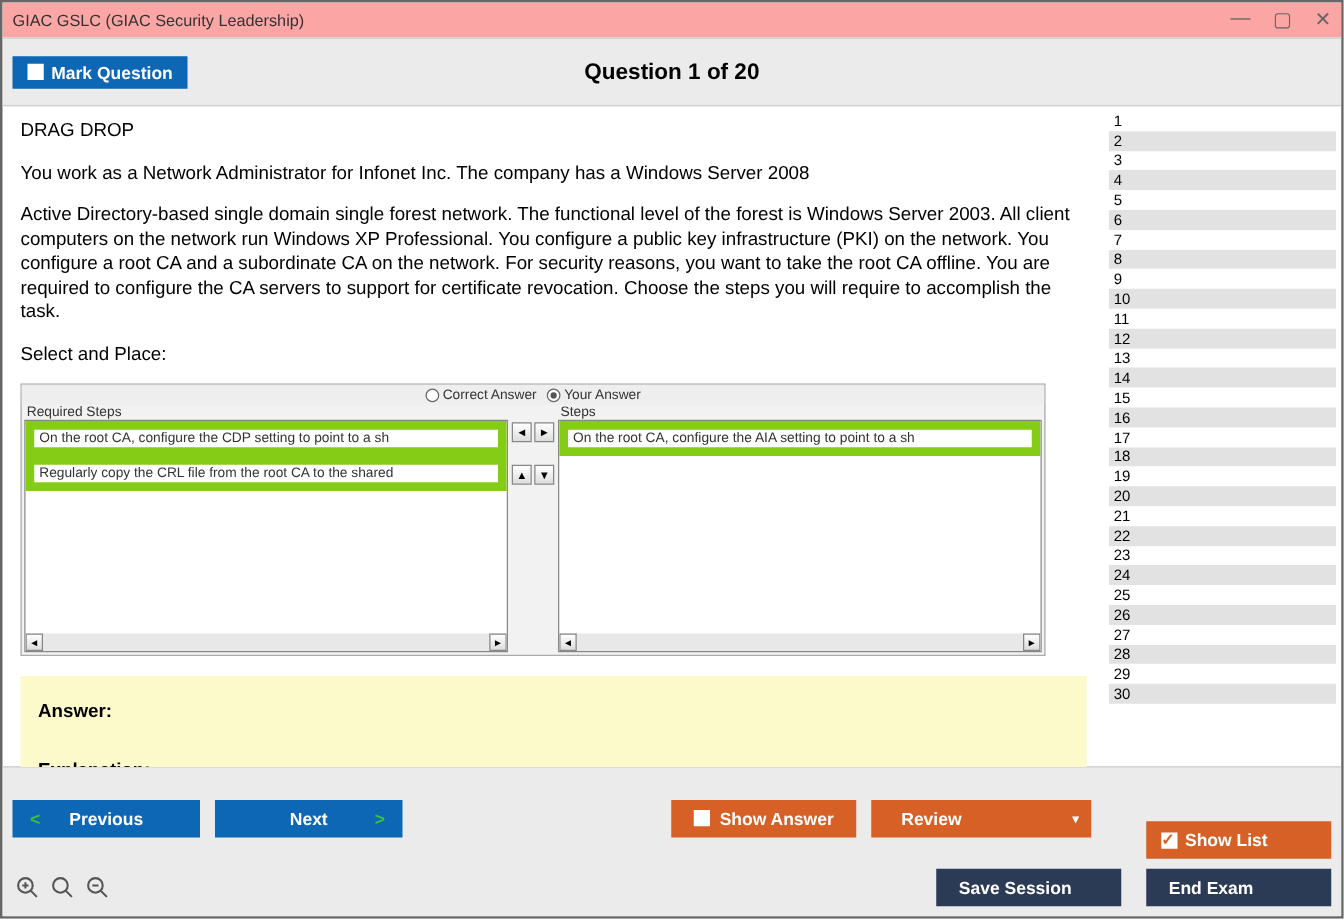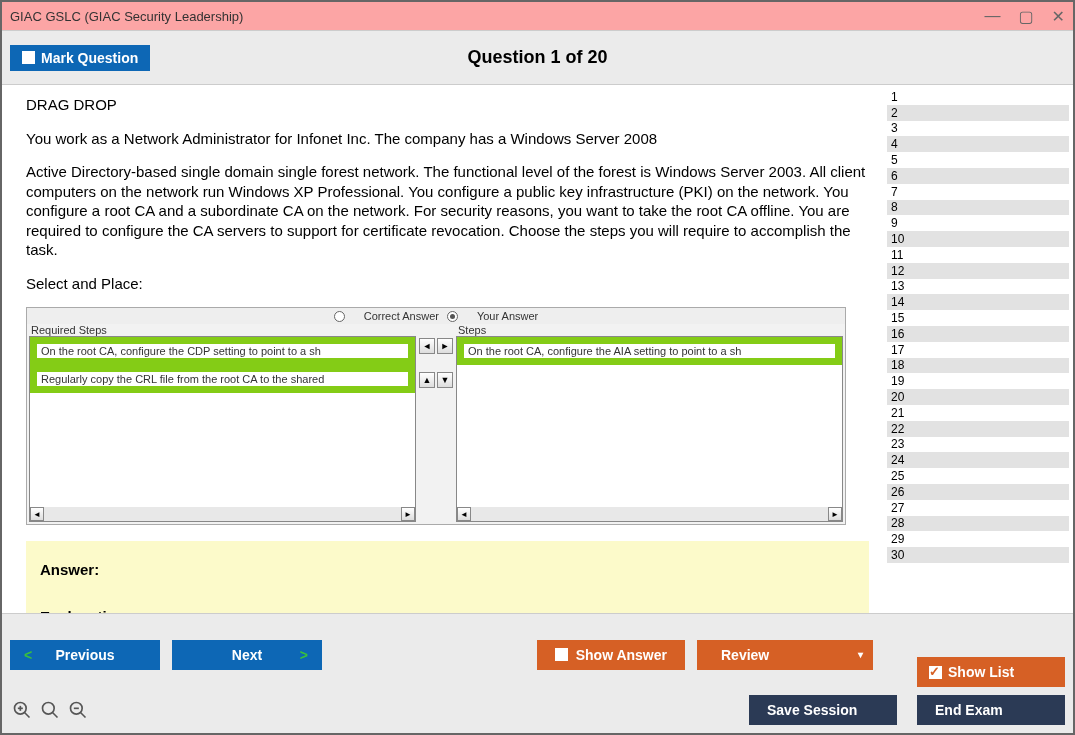--- a/index.html
+++ b/index.html
@@ -6,29 +6,29 @@
 body { font-family: Arial, sans-serif; font-size: 13px; background: #fff; }
 .window { width: 1075px; height: 735px; border: 2px solid #666; display: flex; flex-direction: column; background: #fff; overflow: hidden; }
 .titlebar { display: flex; align-items: center; justify-content: space-between; padding: 4px 8px; background: #fca5a5; height: 28px; }
 .titlebar .title { font-size: 13px; color: #333; }
 .titlebar .winctrls { display: flex; gap: 18px; font-size: 16px; color: #666; font-family: "Segoe UI Symbol", sans-serif; }
 .topbar { display: flex; align-items: center; background: #ebebeb; border-top: 1px solid #ccc; border-bottom: 1px solid #ccc; padding: 6px 8px; position: relative; height: 55px; }
 .mark-btn { background: #0d67b5; color: #fff; border: none; padding: 5px 12px; font-weight: bold; font-size: 14px; display: flex; align-items: center; gap: 6px; cursor: pointer; }
 .mark-btn .box { width: 13px; height: 13px; background: #fff; display: inline-block; }
 .q-header { position: absolute; left: 50%; transform: translateX(-50%); font-size: 18px; font-weight: bold; }
 .body { display: flex; flex: 1; overflow: hidden; }
-.main-area { flex: 1; display: flex; flex-direction: column; overflow: hidden; padding-left: 10px; }
+.main-area { flex: 1; display: flex; flex-direction: column; overflow: hidden; }
 .question-scroll { flex: 1; overflow-y: auto; padding: 10px 14px 0 14px; position: relative; }
 .question-scroll::-webkit-scrollbar { width: 16px; }
 .question-scroll::-webkit-scrollbar-track { background: #f0f0f0; }
 .question-scroll::-webkit-scrollbar-thumb { background: #c0c0c0; }
 .q-body p { font-size: 15px; line-height: 1.3; margin-bottom: 14px; color: #000; }
 .dragdrop-area { border: 1px solid #aaa; background: #f2f2f2; margin: 4px 0 16px 0; width: 820px; }
 .dd-top { display: flex; justify-content: center; align-items: center; gap: 8px; padding: 2px; font-size: 11px; color: #333; background: #eee; }
-.dd-top .radio { display: flex; align-items: center; gap: 19px; }
+.dd-top .radio { display: flex; align-items: center; gap: 3px; }
 .dd-top .radio span.r { width: 11px; height: 11px; border: 1px solid #666; border-radius: 50%; display: inline-block; background: #fff; position: relative; }
 .dd-top .radio span.r.sel::after { content:''; width:5px; height:5px; background:#555; border-radius:50%; position:absolute; top:2px; left:2px; }
 .dd-body { display: flex; height: 200px; }
 .dd-col { flex: 1; display: flex; flex-direction: column; }
 .dd-col .lbl { font-size: 11px; padding: 0 4px; color: #333; }
 .dd-list { flex:1; background:#fff; border:1px solid #888; margin: 0 2px 2px 2px; overflow:hidden; position:relative; }
 .dd-item { font-size: 11px; color: #333; border: 7px solid #84cc16; padding: 1px 4px; white-space: nowrap; overflow: hidden; margin:0; }
 .dd-mid { width: 36px; display:flex; flex-direction:column; align-items:center; padding-top:14px; gap:18px; }
 .dd-arrows { display:flex; gap:2px; }
 .dd-arrows .ab { width:16px; height:16px; border:1px solid #888; background:linear-gradient(#fff,#ddd); font-size:9px; display:flex; align-items:center; justify-content:center; }

